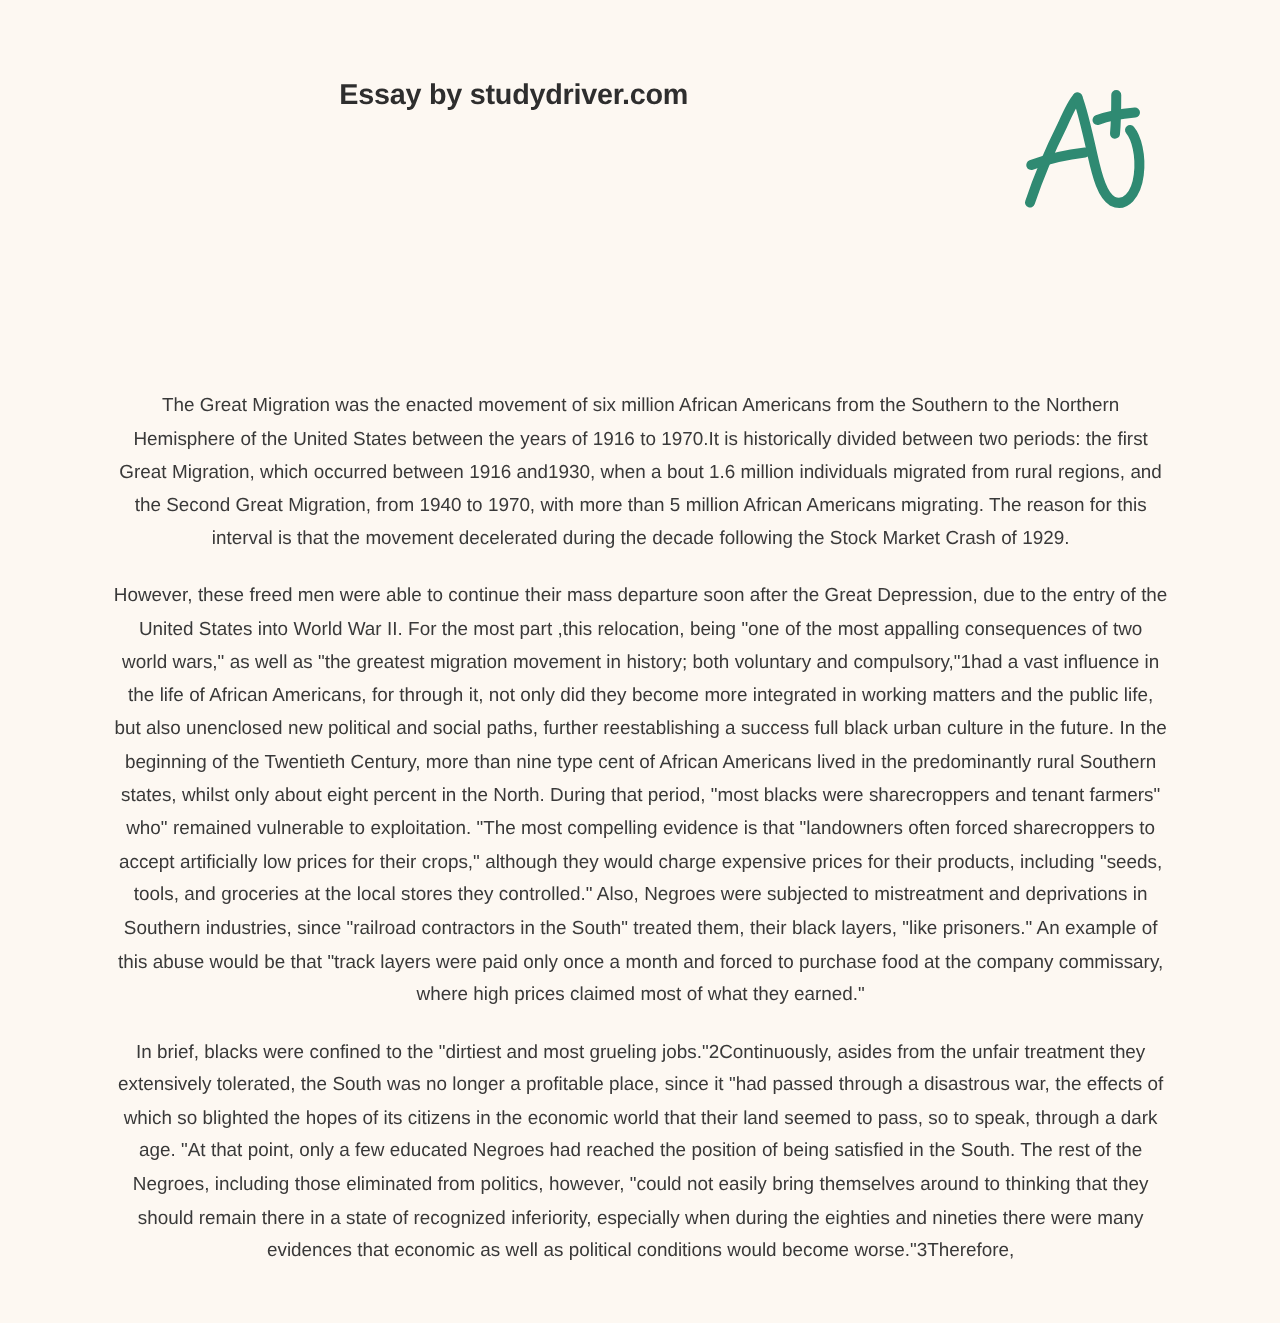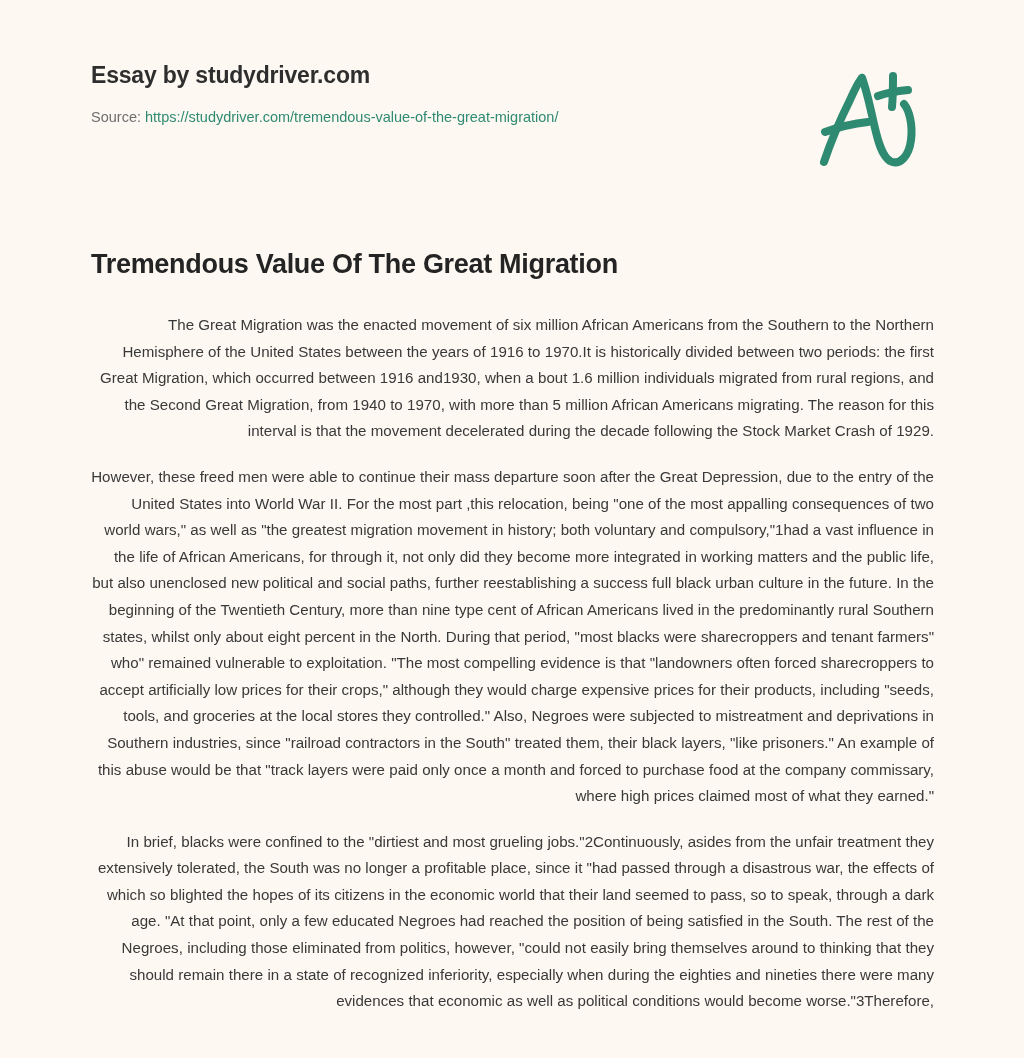--- a/index.html
+++ b/index.html
@@ -22,20 +22,21 @@
     box-sizing: border-box;
   }
 
   
   .header {
     position: absolute;
     top: 0;
     left: 0;
     width: 884px;
     height: 200px;
+    text-align: center;
   }
 
   .brand-block {
     position: absolute;
     left: 91px;
     top: 62px;
     width: 640px;
   }
 
   .brand-title {
@@ -97,42 +98,38 @@
     left: 91px;
     top: 312px;
     width: 843px;
   }
 
   .body-copy p {
     margin: 0 0 19px 0;
     font-size: 15.1px;
     line-height: 26.6px;
     color: #393939;
-    text-align: right;
+    text-align: center;
     word-spacing: 0.1px;
   }
 
   .body-copy p:last-child {
     margin-bottom: 12px;
   }
 </style>
 </head>
 <body>
 
 <div class="page">
 
   <div class="header">
 
     <div class="brand-block">
       <h2 class="brand-title">Essay by studydriver.com</h2>
 
-      <div class="source-line">
-        <span class="source-label">Source:</span>
-        <span class="source-url">https://studydriver.com/tremendous-value-of-the-great-migration/</span>
-      </div>
     </div>
 
     <div class="logo">
       <svg viewBox="0 0 108 104" xmlns="http://www.w3.org/2000/svg">
         <g fill="none" stroke="#2f8a72" stroke-linecap="round" stroke-linejoin="round">
 
           <path d="M12 96 C 18 78, 28 54, 38 34 C 42 25, 46 16, 50 12" stroke-width="8"></path>
 
           <path d="M50 12 C 54 22, 58 40, 62 58 C 66 76, 70 90, 78 95 C 88 100, 97 90, 99 74 C 101 58, 97 44, 92 38" stroke-width="8"></path>
 
@@ -140,21 +137,20 @@
 
           <path d="M66 30 C 74 27, 85 25, 96 24" stroke-width="8"></path>
 
           <path d="M81 10 C 81 19, 81 30, 80 41" stroke-width="8"></path>
         </g>
       </svg>
     </div>
 
   </div>
 
-  <h1 class="doc-title">Tremendous Value Of The Great Migration</h1>
 
   <div class="body-copy">
     <p>The Great Migration was the enacted movement of six million African Americans from the Southern to the Northern Hemisphere of the United States between the years of 1916 to 1970.It is historically divided between two periods: the first Great Migration, which occurred between 1916 and1930, when a bout 1.6 million individuals migrated from rural regions, and the Second Great Migration, from 1940 to 1970, with more than 5 million African Americans migrating. The reason for this interval is that the movement decelerated during the decade following the Stock Market Crash of 1929.</p>
     <p>However, these freed men were able to continue their mass departure soon after the Great Depression, due to the entry of the United States into World War II. For the most part ,this relocation, being "one of the most appalling consequences of two world wars," as well as "the greatest migration movement in history; both voluntary and compulsory,"1had a vast influence in the life of African Americans, for through it, not only did they become more integrated in working matters and the public life, but also unenclosed new political and social paths, further reestablishing a success full black urban culture in the future. In the beginning of the Twentieth Century, more than nine type cent of African Americans lived in the predominantly rural Southern states, whilst only about eight percent in the North. During that period, "most blacks were sharecroppers and tenant farmers" who" remained vulnerable to exploitation. "The most compelling evidence is that "landowners often forced sharecroppers to accept artificially low prices for their crops," although they would charge expensive prices for their products, including "seeds, tools, and groceries at the local stores they controlled." Also, Negroes were subjected to mistreatment and deprivations in Southern industries, since "railroad contractors in the South" treated them, their black layers, "like prisoners." An example of this abuse would be that "track layers were paid only once a month and forced to purchase food at the company commissary, where high prices claimed most of what they earned."</p>
     <p>In brief, blacks were confined to the "dirtiest and most grueling jobs."2Continuously, asides from the unfair treatment they extensively tolerated, the South was no longer a profitable place, since it "had passed through a disastrous war, the effects of which so blighted the hopes of its citizens in the economic world that their land seemed to pass, so to speak, through a dark age. "At that point, only a few educated Negroes had reached the position of being satisfied in the South. The rest of the Negroes, including those eliminated from politics, however, "could not easily bring themselves around to thinking that they should remain there in a state of recognized inferiority, especially when during the eighties and nineties there were many evidences that economic as well as political conditions would become worse."3Therefore,</p>
   </div>
 
 </div>
 
 </body></html>

